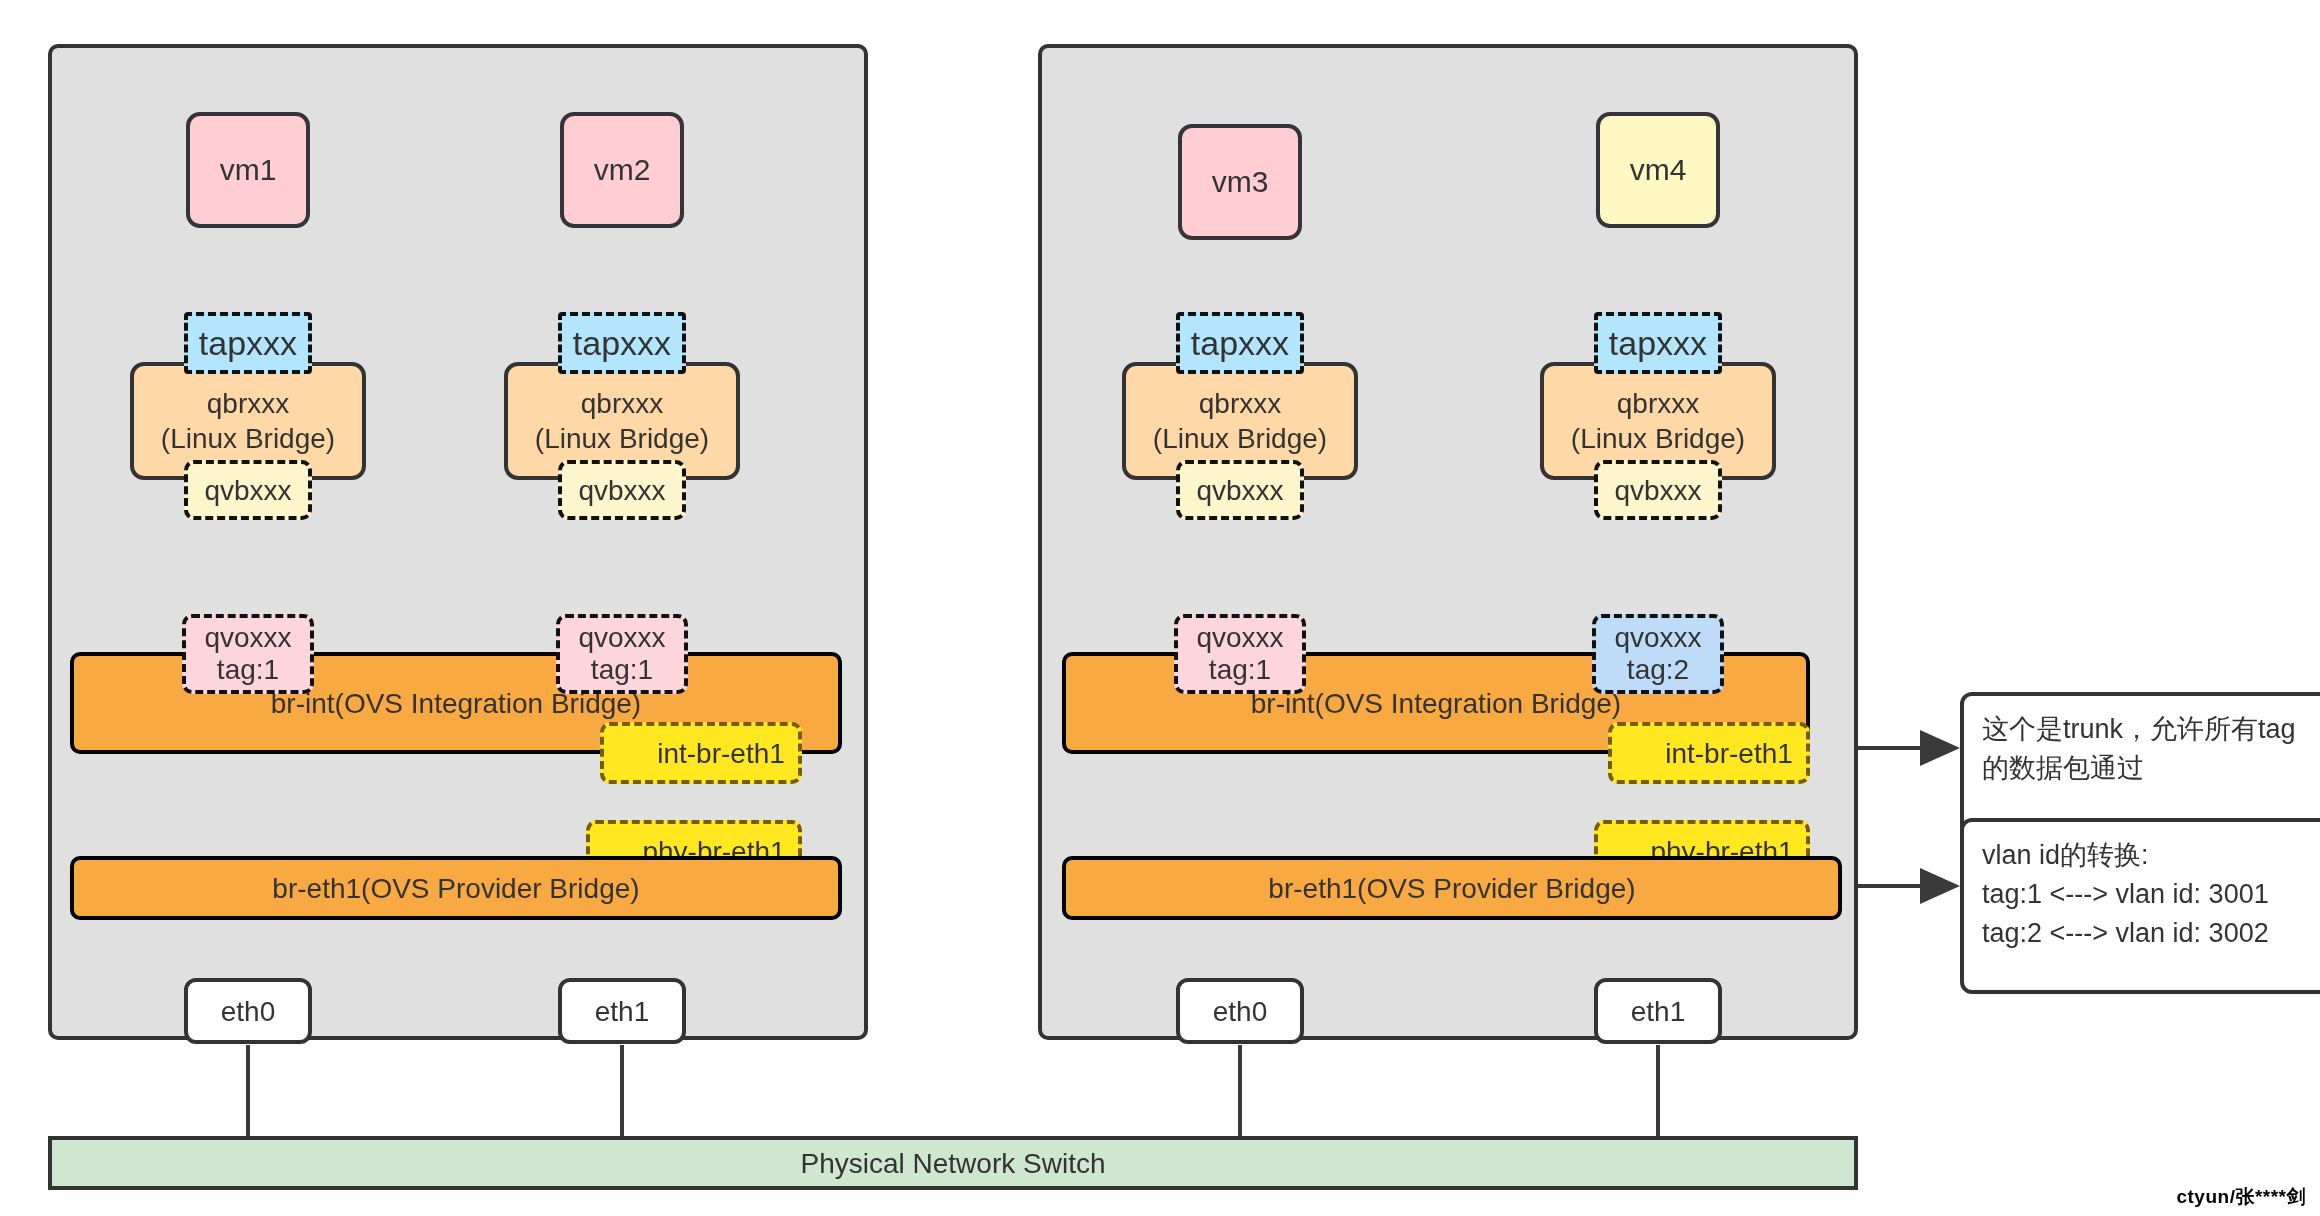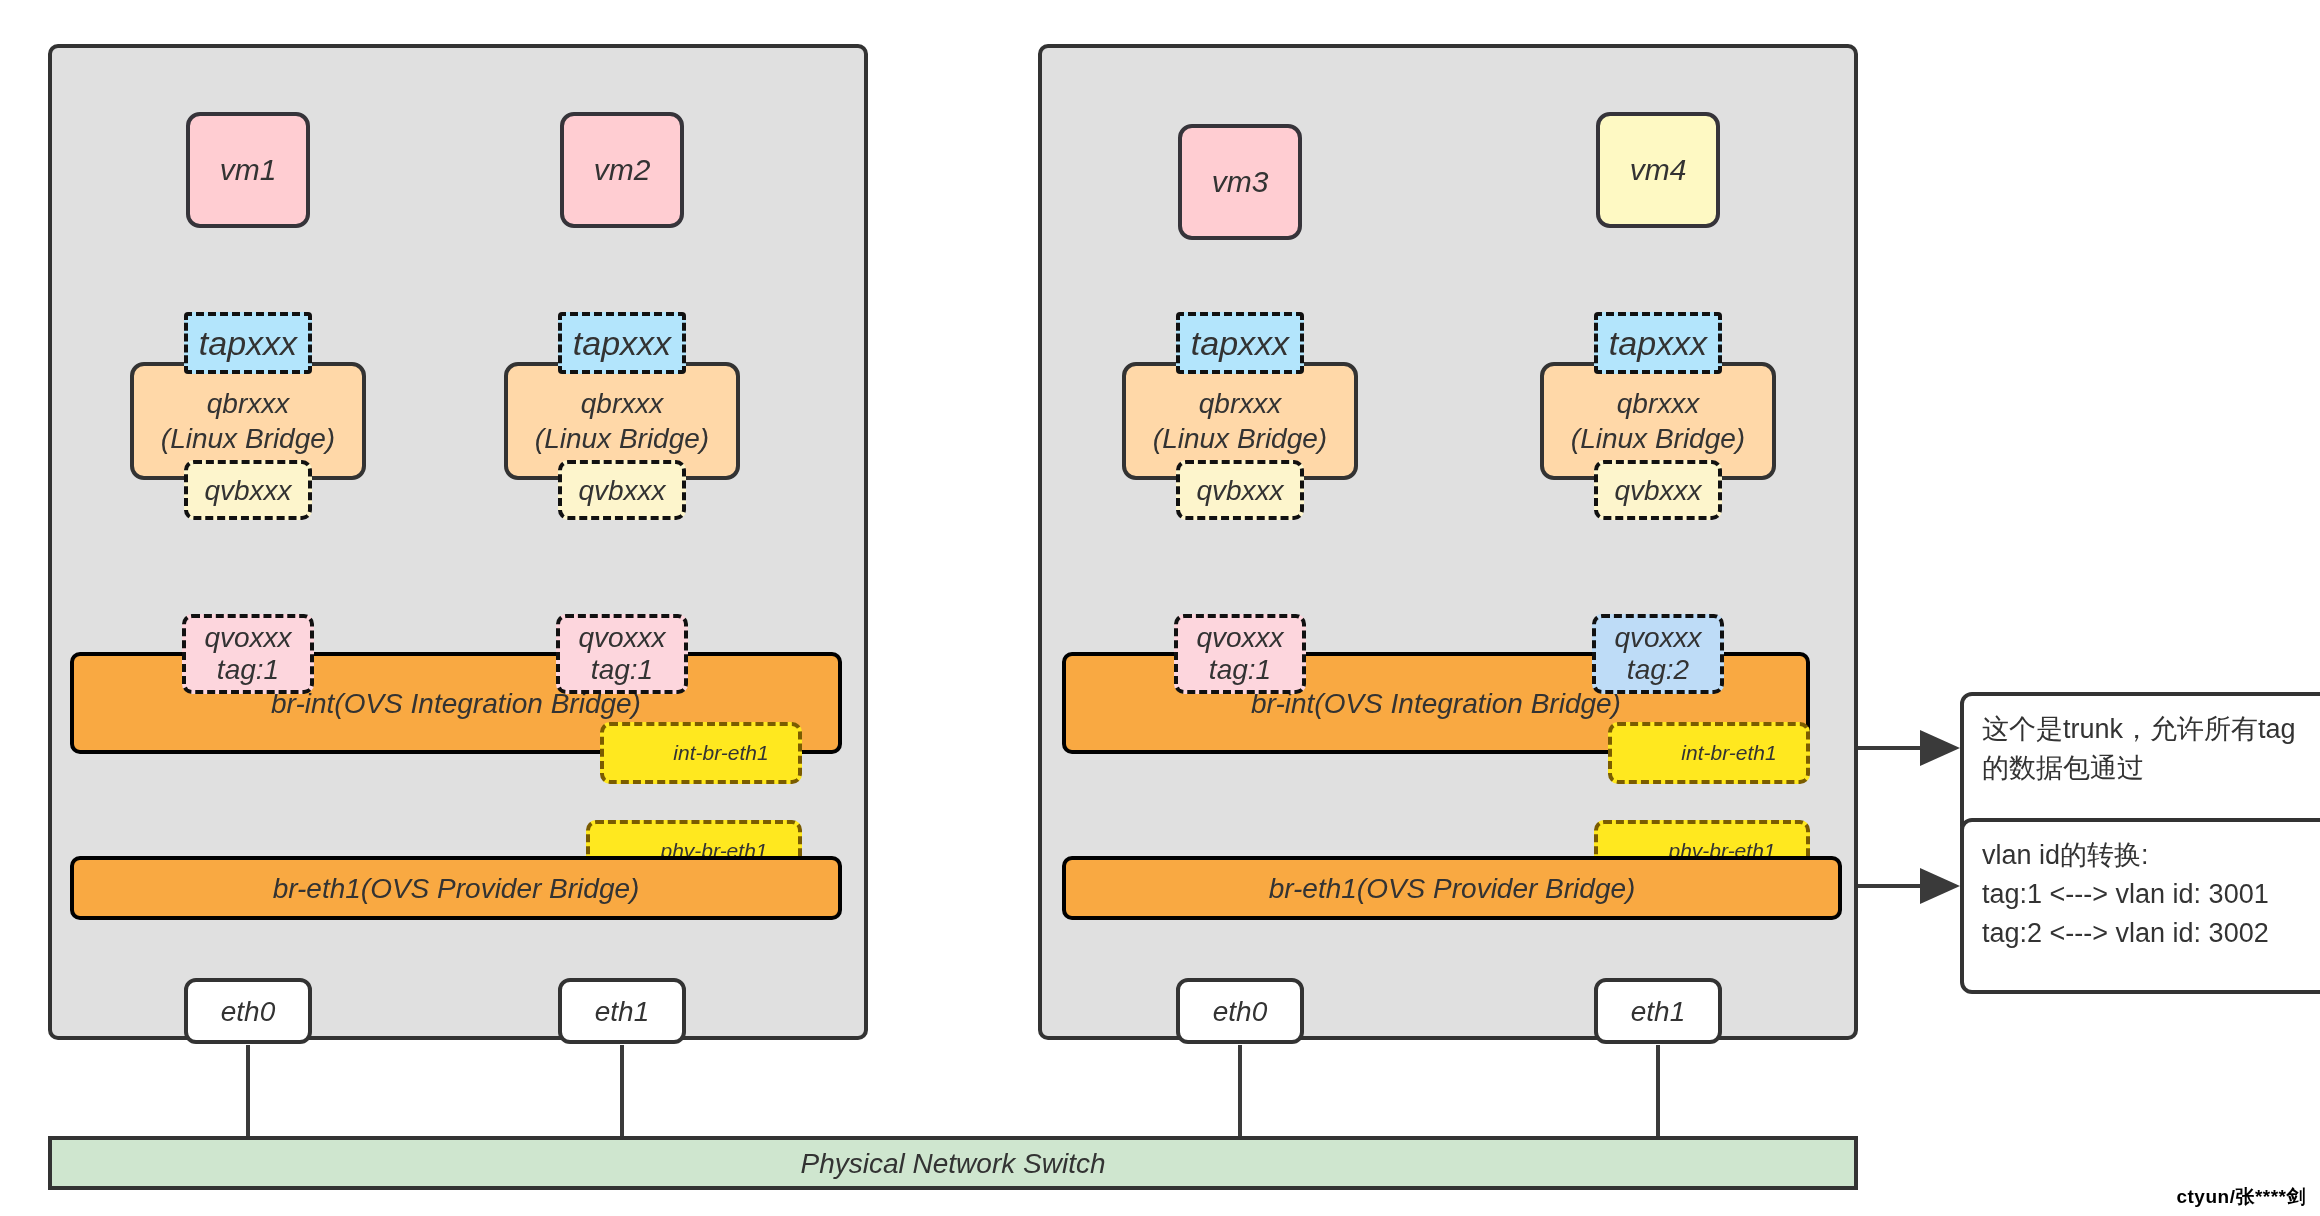--- a/index.html
+++ b/index.html
@@ -4,21 +4,21 @@
 <style>
   html,body{margin:0;padding:0;background:#ffffff;}
   body{
     font-family:"Liberation Sans","DejaVu Sans",sans-serif;
     width:2320px;height:1216px;position:relative;overflow:hidden;
     color:#333333;
   }
   #canvas{position:absolute;left:0;top:0;width:2320px;height:1216px;}
 
   .node{position:absolute;box-sizing:border-box;display:flex;align-items:center;
-        justify-content:center;text-align:right;line-height:1.25;font-style:italic;}
+        justify-content:center;text-align:right;line-height:1.25;}
 
   
   .host{
     background:#e0e0e0;border:4px solid #333333;border-radius:10px;
   }
 
   
   .vm{
     border:4px solid #36343a;border-radius:14px;font-size:30px;
   }
@@ -45,21 +45,21 @@
   }
   .qvo.pink{background:#fdd6dd;}
   .qvo.blue{background:#bedcf7;}
 
   
   .ovsbar{
     background:#f9a942;border:4px solid #000000;border-radius:10px;font-size:28px;
   }
   
   .patch{
-    background:#ffe81f;border:4px dashed #7a5c00;border-radius:10px;font-size:21px;padding-left:40px;
+    background:#ffe81f;border:4px dashed #7a5c00;border-radius:10px;font-size:28px;padding-left:40px;
   }
   
   .eth{
     background:#ffffff;border:4px solid #333333;border-radius:12px;font-size:28px;
   }
   
   .switch{
     background:#cfe6cf;border:4px solid #333333;font-size:28px;
   }
   

